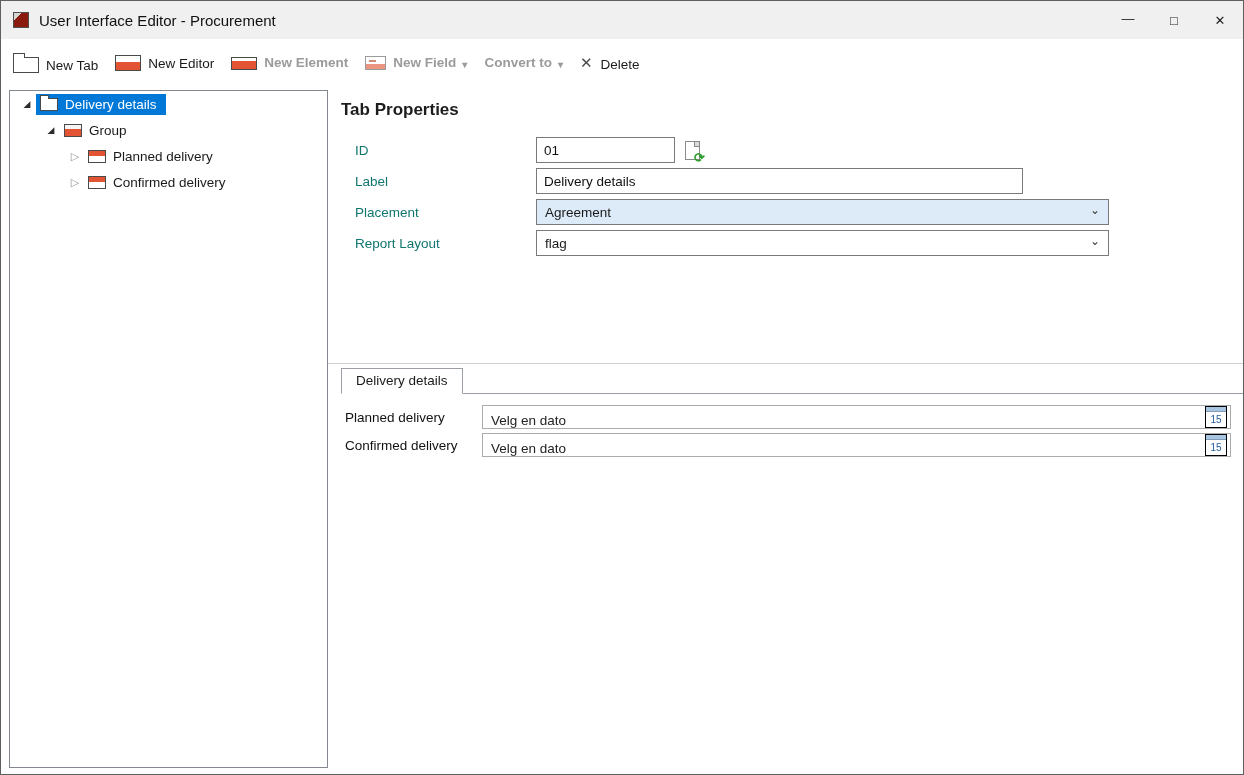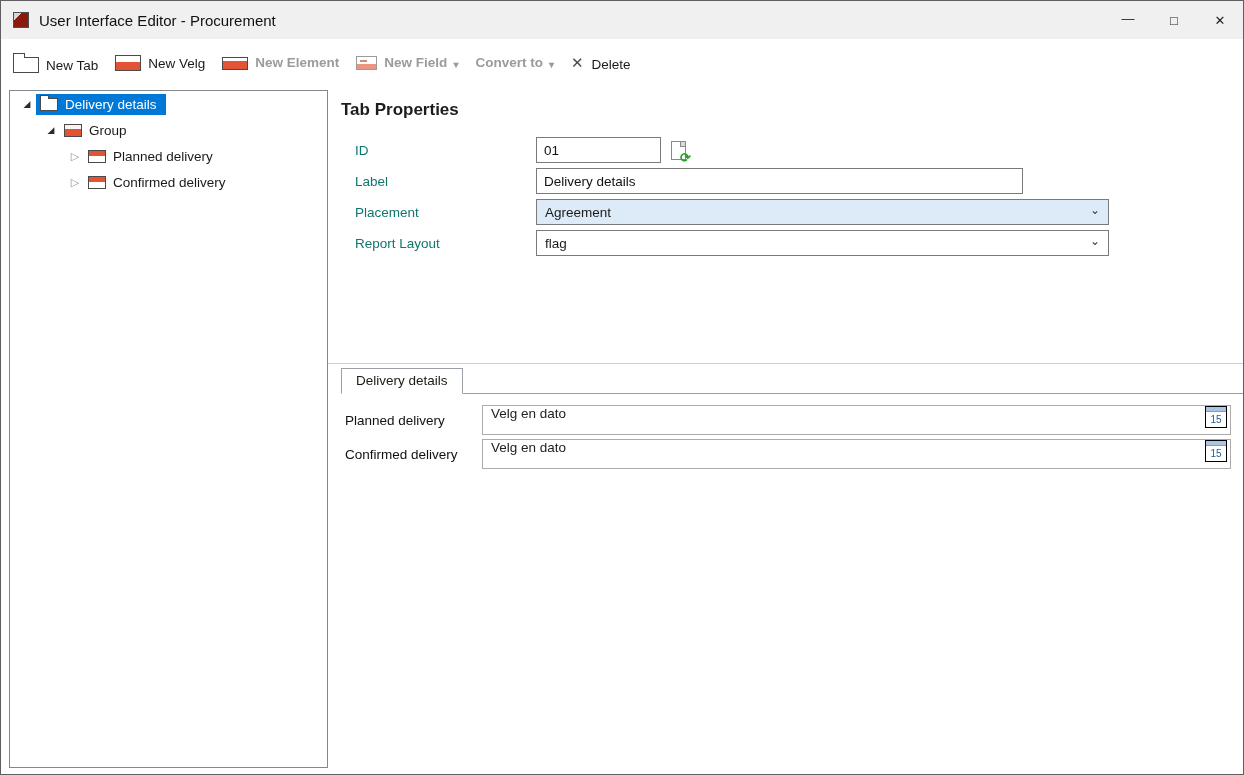--- a/index.html
+++ b/index.html
@@ -67,21 +67,21 @@
 
   
   .right-panel { flex:1; display:flex; flex-direction:column; min-width:0; background:#fff; }
 
   .props { height:277px; flex-shrink:0; padding:14px 0 0 13px; }
   .props-title { font-size:17px; font-weight:700; color:#1c1c1c; margin:0 0 17px 0; }
   .prop-row { display:flex; align-items:center; margin:0 0 5px 14px; }
   .prop-label { width:181px; color:#0f766e; flex-shrink:0; }
   .txt { height:26px; border:1px solid #7a7a7a; padding:0 7px; font-size:13.5px;
     font-family:inherit; color:#111; outline:none; background:#fff; }
-  .txt.id { width:125px; }
+  .txt.id { width:139px; }
   .txt.wide { width:487px; }
   .copy-btn { width:26px; height:26px; margin-left:4px; display:flex; align-items:center; justify-content:center; position:relative; }
   .copy-page { width:15px; height:19px; border:1px solid #8a8a8a; background:#fff; position:relative; }
   .copy-page::before { content:""; position:absolute; top:0; right:0; width:4px; height:4px;
     background:#d9d9d9; border-left:1px solid #8a8a8a; border-bottom:1px solid #8a8a8a; }
   .copy-refresh { position:absolute; bottom:-1px; right:0; color:#2f9e2f; font-size:13px; font-weight:bold; line-height:1; }
   .combo { width:573px; height:26px; border:1px solid #7a7a7a; background:#fff;
     display:flex; align-items:center; justify-content:space-between; padding:0 8px; }
   .combo.focused { background:#dcebf7; }
   .combo .chev { font-size:12px; color:#3a3a3a; margin-top:-4px; }
@@ -89,21 +89,21 @@
   .divider { border-top:1px solid #d0d0d0; flex-shrink:0; }
 
   
   .preview { flex:1; display:flex; flex-direction:column; padding-left:13px; min-height:0; }
   .tabstrip { display:flex; border-bottom:1px solid #9aa0a6; padding-top:4px; margin-right:0; }
   .pv-tab { border:1px solid #9aa0a6; border-bottom:1px solid #fff; margin-bottom:-1px;
     background:#fff; padding:4px 14px 5px; color:#1a1a1a; }
   .pv-form { padding:11px 12px 0 4px; }
   .pv-row { display:flex; align-items:center; margin-bottom:4px; }
   .pv-label { width:137px; color:#111; flex-shrink:0; }
-  .pv-input { flex:1; height:30px; border:1px solid #ababab; display:flex; align-items:flex-start;
+  .pv-input { flex:1; height:24px; border:1px solid #ababab; display:flex; align-items:flex-end;
     padding:0 3px 0 1px; }
   .pv-input input { flex:1; border:none; outline:none; font-family:inherit; font-size:13.5px; color:#222; padding:0 0 0 7px; background:transparent; }
   .cal { width:22px; height:22px; border:1px solid #000000; background:#fff; display:flex; flex-direction:column; flex-shrink:0; }
   .cal-top { height:5px; background:#a8c6e2; border-bottom:1px solid #7f9db9; flex-shrink:0; }
   .cal-num { flex:1; display:flex; align-items:center; justify-content:center; font-size:10px; color:#1f5b9e; }
 </style>
 </head>
 <body>
 
 <div class="window">
@@ -124,21 +124,21 @@
     </div>
   </div>
 
   <div class="toolbar">
     <div class="tool">
       <span class="ic ic-tab"></span>
       <span>New Tab</span>
     </div>
     <div class="tool">
       <span class="ic ic-group"></span>
-      <span>New Velg</span>
+      <span>New Editor</span>
     </div>
     <div class="tool disabled">
       <span class="ic ic-element"></span>
       <span>New Element</span>
     </div>
     <div class="tool disabled">
       <span class="ic ic-field"></span>
       <span>New Field</span>
       <span class="dd">▾</span>
     </div>

